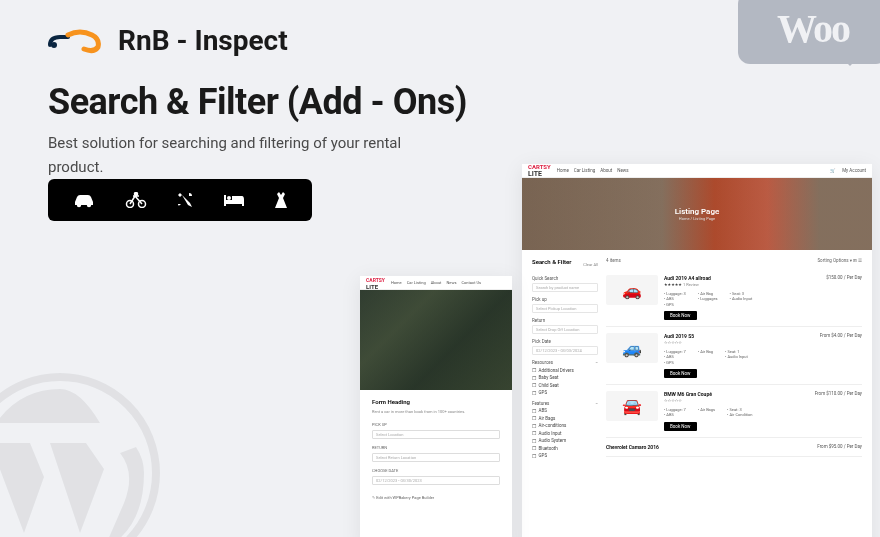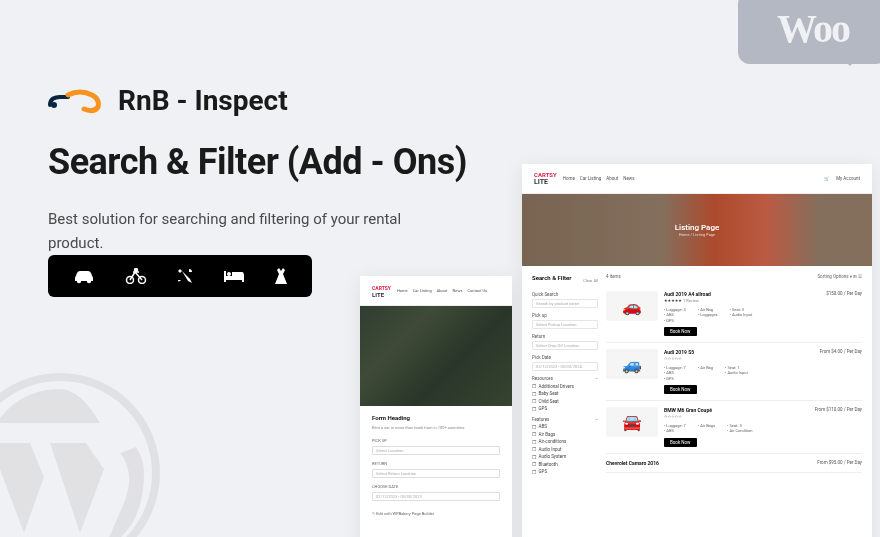--- a/index.html
+++ b/index.html
@@ -2,33 +2,33 @@
 <html><head>
 <meta charset="utf-8">
 <style>
 *{margin:0;padding:0;box-sizing:border-box;font-family:-apple-system,BlinkMacSystemFont,"Segoe UI",Roboto,sans-serif}
 body{width:880px;height:537px;background:#f0f1f4;position:relative;overflow:hidden}
 .wp-bg{position:absolute;bottom:-40px;left:-40px;opacity:.06}
 .wp-bg svg{width:200px;height:200px}
 .woo-badge{position:absolute;top:-8px;right:-8px;width:150px;height:72px;background:#b3b8c2;border-radius:12px;display:flex;align-items:center;justify-content:center}
 .woo-badge::after{content:"";position:absolute;bottom:-12px;right:28px;border:10px solid transparent;border-top-color:#b3b8c2}
 .woo-text{font-family:Georgia,serif;font-size:40px;font-weight:700;color:#f0f1f4;letter-spacing:-2px}
-.main{padding:84px 48px}
+.main{padding:24px 48px}
 .brand{display:flex;align-items:center;gap:14px;margin-bottom:24px}
 .brand-icon{width:56px;height:28px;position:relative}
 .brand-name{font-size:28px;font-weight:700;color:#1a1a1a}
-.title{font-size:36px;font-weight:700;color:#1a1a1a;margin-bottom:24px;letter-spacing:-.5px}
+.title{font-size:36px;font-weight:700;color:#1a1a1a;margin-bottom:8px;letter-spacing:-.5px}
 .sub{font-size:15px;color:#4a4a4a;line-height:1.6;max-width:360px}
 .icon-bar{display:flex;background:#000;border-radius:6px;width:264px;height:42px;align-items:center;justify-content:space-around;padding:0 10px}
 .icon-bar .ic{color:#fff;font-size:18px;display:flex;align-items:center;justify-content:center}
 .mockups{position:absolute;right:0;top:164px;width:520px;height:400px}
 .mock{position:absolute;background:#fff;box-shadow:0 4px 20px rgba(0,0,0,.08);font-size:6px}
 .mock-a{left:0;top:112px;width:152px;height:270px;z-index:2}
 .mock-b{left:162px;top:0;width:350px;height:400px;z-index:1}
-.mock-hdr{height:30px;display:flex;align-items:center;padding:0 12px;gap:6px;border-bottom:1px solid #eee}
+.mock-hdr{height:14px;display:flex;align-items:center;padding:0 6px;gap:6px;border-bottom:1px solid #eee}
 .logo-lite{font-weight:700;color:#d24}
 .nav-items{display:flex;gap:5px;color:#555;font-size:4.5px}
 .hero{height:60px;background:linear-gradient(rgba(60,70,60,.5),rgba(60,70,60,.5));display:flex;align-items:center;justify-content:center;flex-direction:column;gap:3px;position:relative}
 .hero-title{color:#fff;font-size:8px;font-weight:600}
 .hero-bc{color:#ddd;font-size:4px}
 .mock-a .hero{height:100px}
 .mock-a-body{padding:8px 12px}
 .form-heading{font-size:6px;font-weight:600;margin-bottom:4px}
 .form-sub{font-size:4px;color:#888;margin-bottom:8px}
 .form-lbl{font-size:4px;color:#666;margin-top:6px;margin-bottom:3px;text-transform:uppercase}

